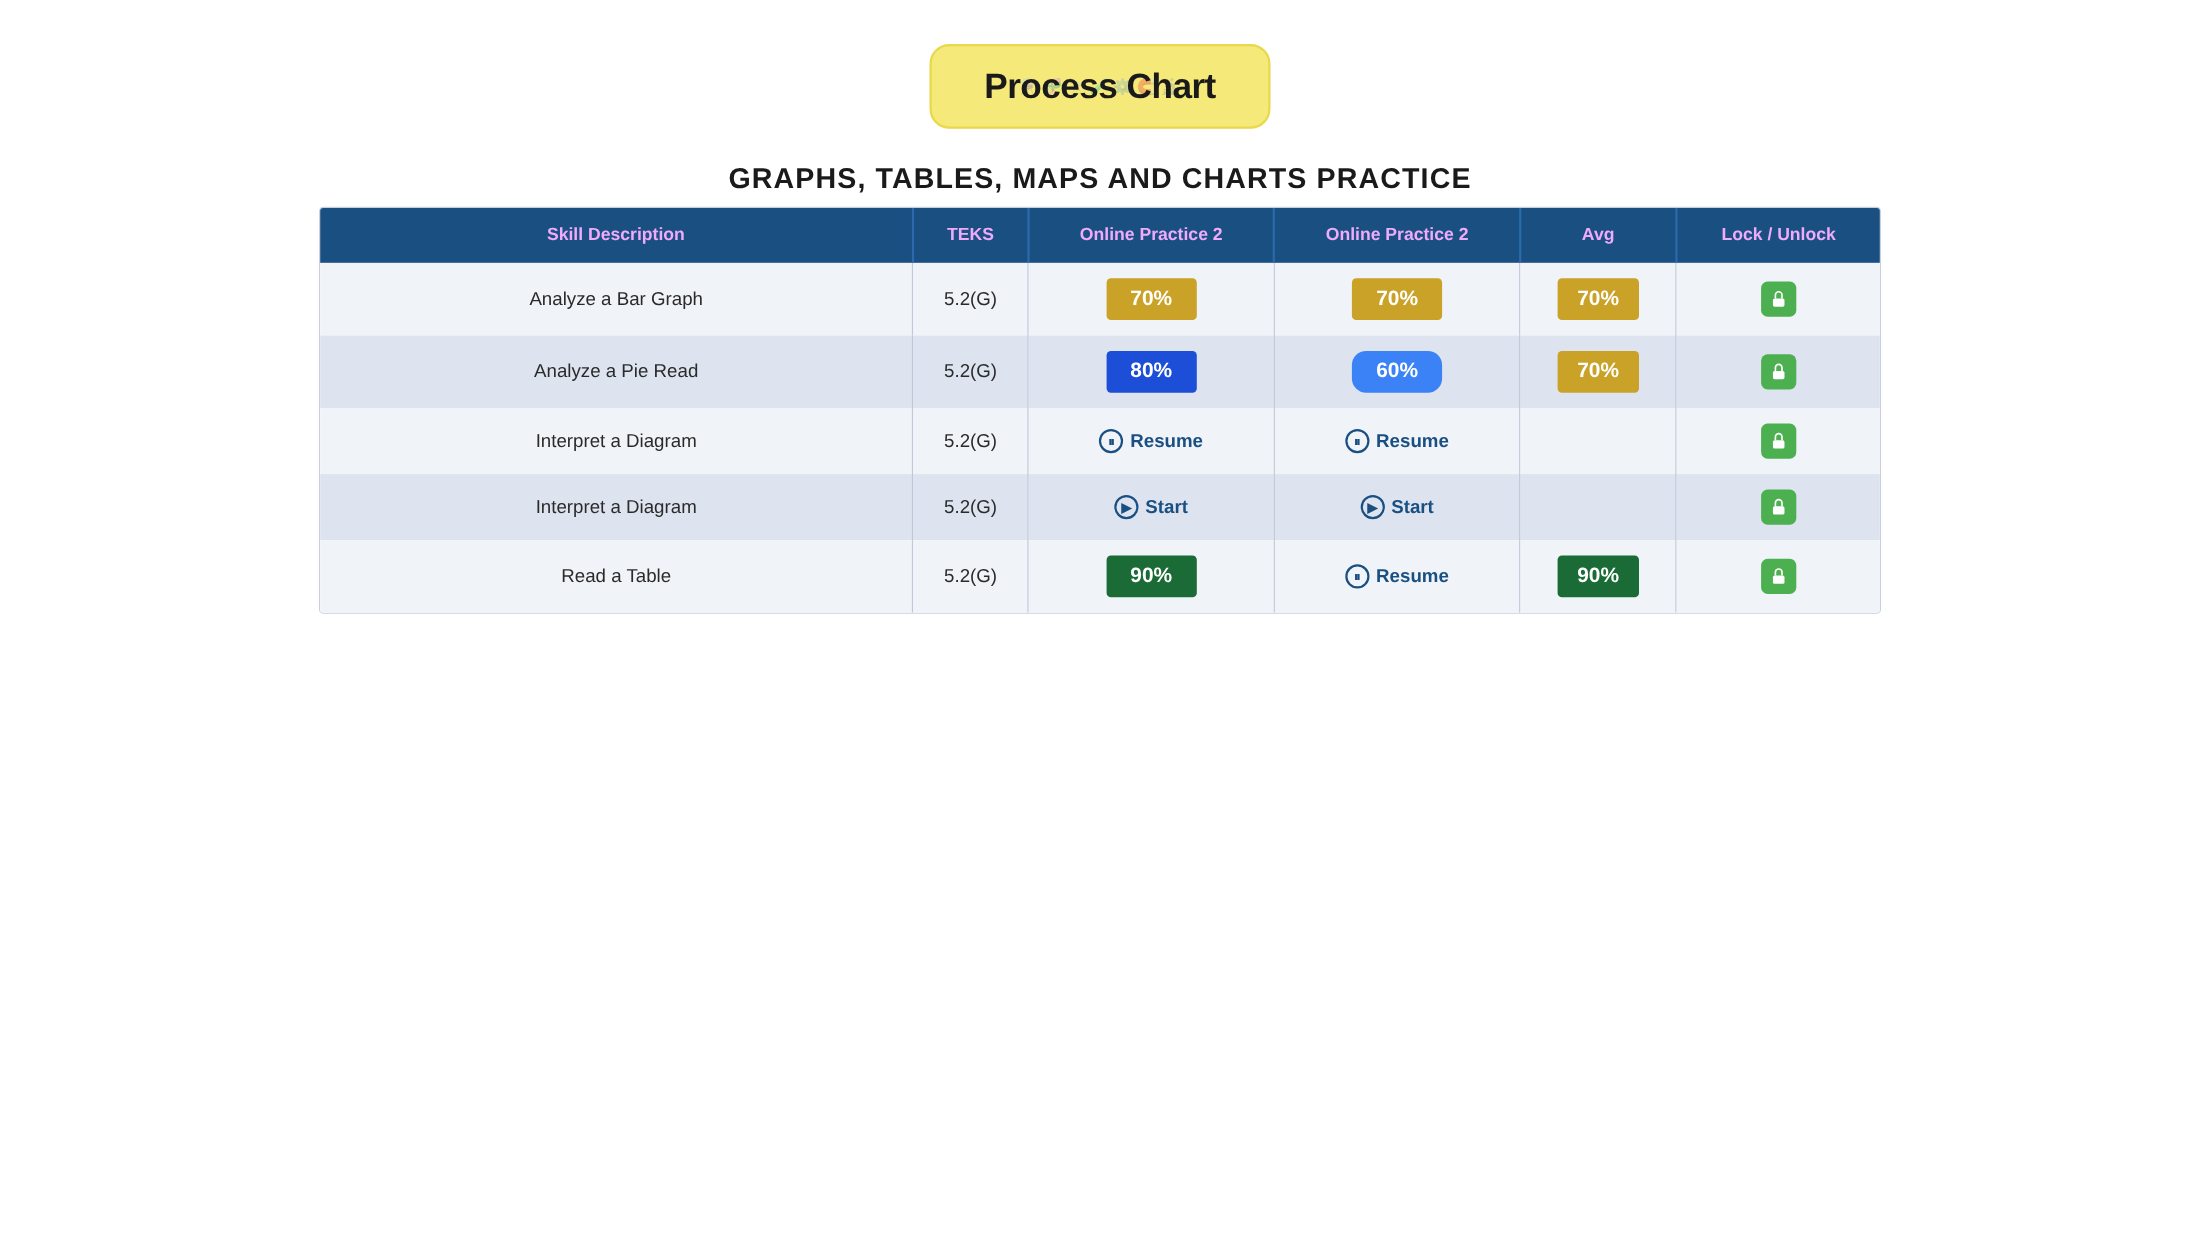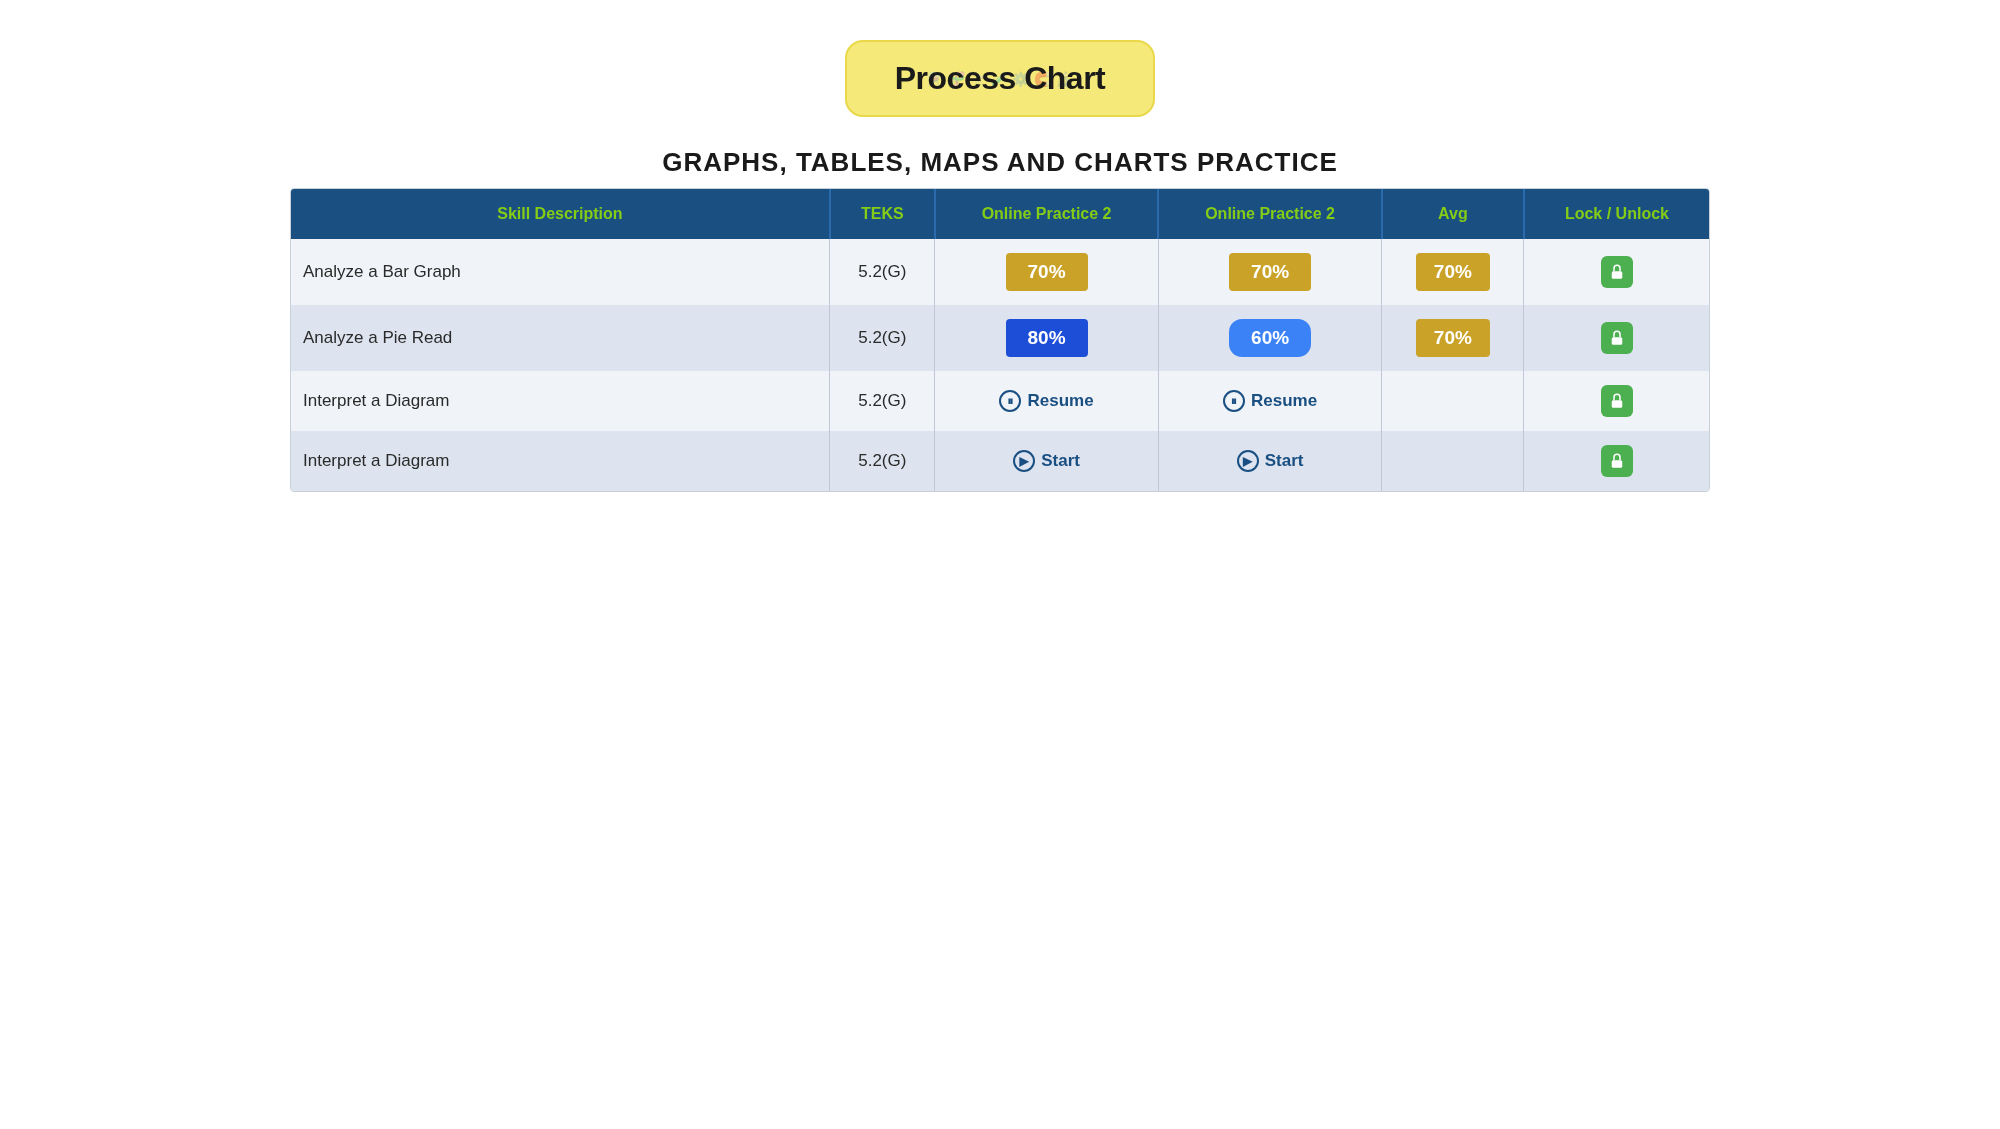--- a/index.html
+++ b/index.html
@@ -71,21 +71,21 @@
     table {
       width: 100%;
       border-collapse: collapse;
     }
 
     thead tr {
       background: #1a4f82;
     }
 
     thead th {
-      color: #84cc16;
+      color: #f0abfc;
       font-weight: 700;
       font-size: 16px;
       padding: 16px 12px;
       text-align: center;
       border-right: 2px solid #2a6aad;
     }
 
     thead th:first-child {
       text-align: center;
       width: 38%;
@@ -105,21 +105,21 @@
 
     tbody td {
       padding: 14px 12px;
       text-align: center;
       font-size: 17px;
       color: #2a2a2a;
       border-right: 1px solid #c0c8d8;
     }
 
     tbody td:first-child {
-      text-align: left;
+      text-align: center;
       font-size: 17px;
     }
 
     tbody td:last-child {
       border-right: none;
     }
 
     .score-badge {
       display: inline-block;
       padding: 8px 22px;
@@ -276,15 +276,32 @@
       </button></td>
           <td></td>
           <td>
       <button class="lock-btn" title="Lock/Unlock">
         <svg viewBox="0 0 24 24" xmlns="http://www.w3.org/2000/svg">
           <rect x="5" y="11" width="14" height="10" rx="2"></rect>
           <path d="M8 11V7a4 4 0 0 1 8 0v4" stroke="white" stroke-width="2" fill="none"></path>
         </svg>
       </button></td>
         </tr>
+        <tr>
+          <td>Read a Table</td>
+          <td>5.2(G)</td>
+          <td><span class="score-badge score-green">90%</span></td>
+          <td><button class="action-btn">
+        <span class="btn-icon">⏸</span>
+        <span>Resume</span>
+      </button></td>
+          <td><span class="avg-badge avg-green">90%</span></td>
+          <td>
+      <button class="lock-btn" title="Lock/Unlock">
+        <svg viewBox="0 0 24 24" xmlns="http://www.w3.org/2000/svg">
+          <rect x="5" y="11" width="14" height="10" rx="2"></rect>
+          <path d="M8 11V7a4 4 0 0 1 8 0v4" stroke="white" stroke-width="2" fill="none"></path>
+        </svg>
+      </button></td>
+        </tr>
       </tbody>
   </table>
 </div>
 
 </body></html>

